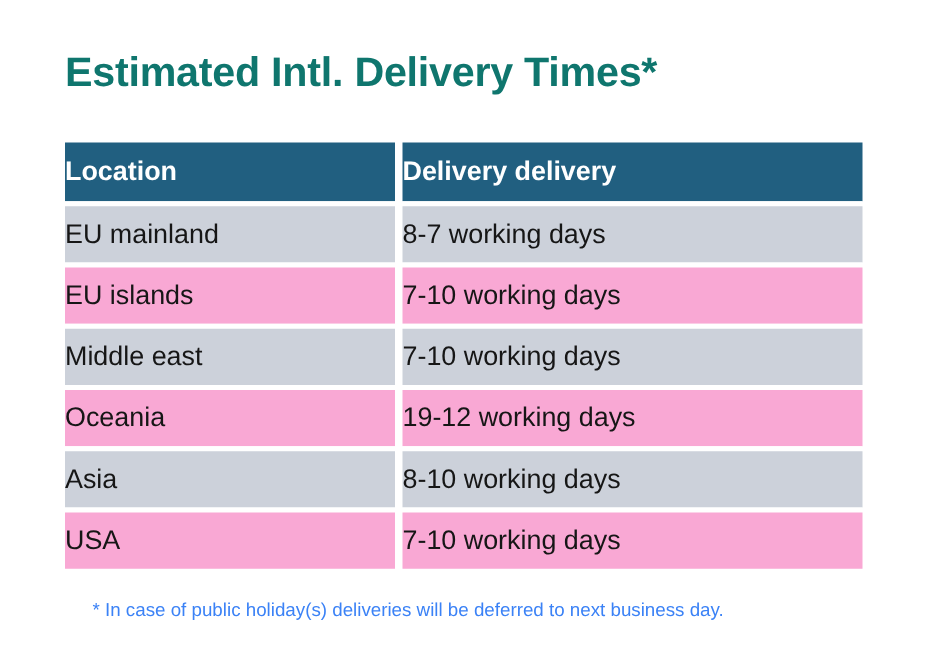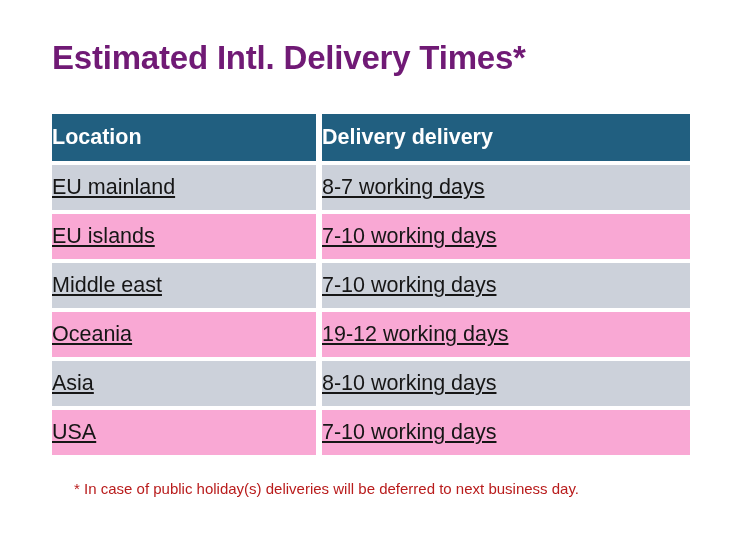--- a/index.html
+++ b/index.html
@@ -20,21 +20,21 @@
     background: #ffffff;
     box-sizing: border-box;
   }
   .page-title {
     position: absolute;
     left: 52px;
     top: 36px;
     font-size: 33px;
     font-weight: 700;
     letter-spacing: -0.2px;
-    color: #701a75;
+    color: #0f766e;
     line-height: 44px;
     white-space: nowrap;
   }
   .delivery-table {
     position: absolute;
     left: 52px;
     top: 114px;
     width: 638px;
     border-collapse: separate;
     border-spacing: 0;
@@ -52,21 +52,20 @@
   }
   .cell {
     height: 45px;
     line-height: 45px;
     padding: 0 0 0 14px;
     box-sizing: border-box;
     font-size: 21.5px;
     color: #161616;
     white-space: nowrap;
     overflow: hidden;
-    text-decoration: underline;
   }
   .head-cell {
     height: 47px;
     line-height: 47px;
     padding: 0 0 0 14px;
     box-sizing: border-box;
     background: #215f80;
     color: #ffffff;
     font-size: 21.5px;
     font-weight: 700;
@@ -87,21 +86,21 @@
     padding: 0;
     font-size: 0;
     line-height: 0;
   }
 
   .footnote {
     position: absolute;
     left: 74px;
     top: 478px;
     font-size: 15px;
-    color: #b91c1c;
+    color: #3b82f6;
     line-height: 22px;
     white-space: nowrap;
   }
 </style>
 </head>
 <body>
 
 <div class="page">
 
   <div class="page-title">Estimated Intl. Delivery Times*</div>

